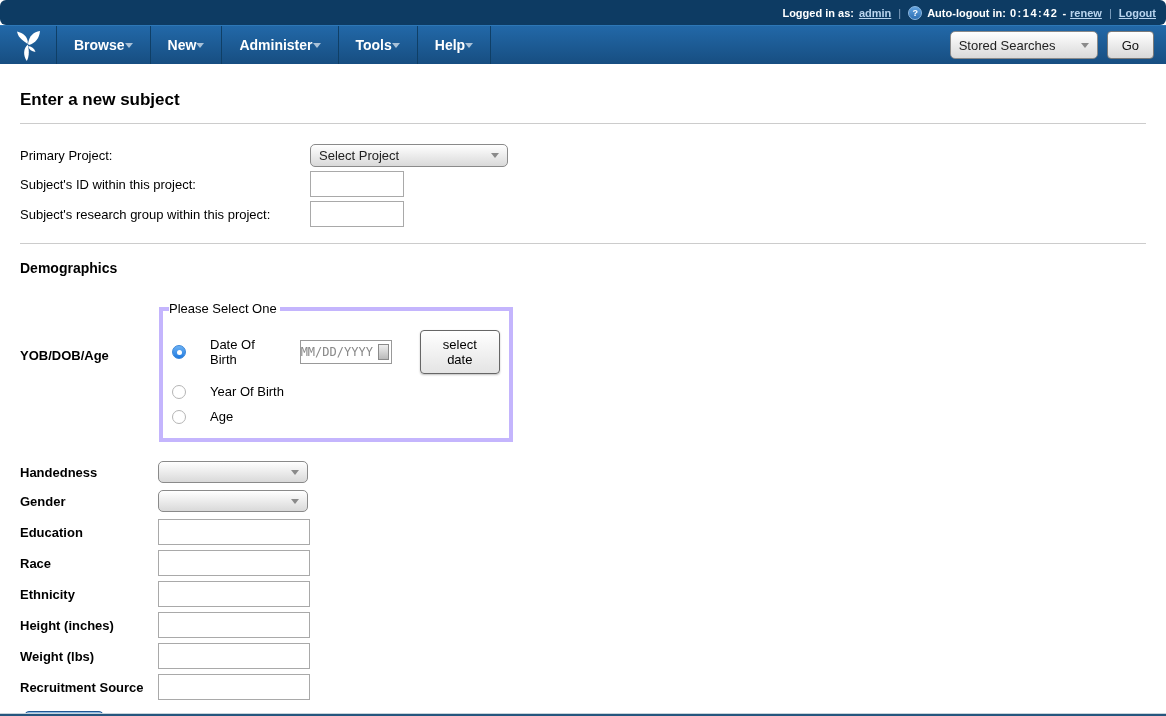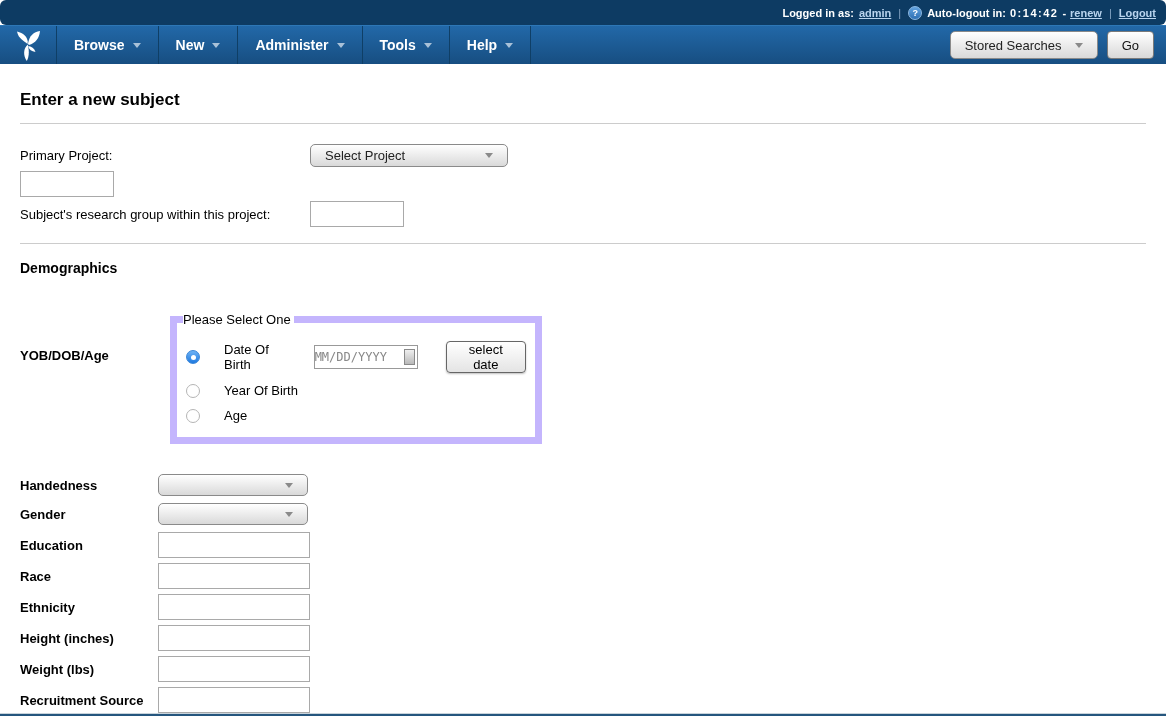--- a/index.html
+++ b/index.html
@@ -28,31 +28,31 @@
   .tb-time { letter-spacing:1.5px; margin-left:4px; }
 
   
   .navbar {
     height:39px; background:linear-gradient(#2268a8,#174e81);
     border-top:1px solid #2d77b6; display:flex; align-items:stretch;
   }
   .logo-cell { width:57px; display:flex; align-items:center; justify-content:center;
     border-right:1px solid #0f3f66; }
   .nav-item {
-    display:flex; align-items:center; gap:8px; padding:12px 17px;
+    display:flex; align-items:center; padding:12px 17px;
     color:#fff; font-weight:bold; font-size:14px;
     border-right:1px solid #0f3f66; cursor:pointer;
   }
   .caret { width:0; height:0; border-left:4px solid transparent;
     border-right:4px solid transparent; border-top:5px solid #a9c1d8; }
   .nav-right { margin-left:auto; display:flex; align-items:center; gap:9px; padding-right:12px; }
   .dropdown {
     background:linear-gradient(#ffffff,#d9d9d9); border:1px solid #8a8a8a; border-radius:5px;
     display:flex; align-items:center; justify-content:space-between;
-    padding:0 14px; font-size:13px; color:#222; cursor:pointer;
+    padding:0 8px; font-size:13px; color:#222; cursor:pointer;
   }
   .dd-caret { border-top-color:#8a8a8a; }
   .stored-searches { width:148px; height:28px; font-weight:bold; font-weight:normal; }
   .search-input { width:156px; height:26px; border:1px solid #888; border-radius:4px;
     padding:0 8px; font-size:13px; font-family:"Liberation Sans",sans-serif; color:#333; }
   .search-input::placeholder { color:#aaa; }
   .go-btn { height:28px; padding:0 14px; background:linear-gradient(#ffffff,#d8d8d8);
     border:1px solid #7a7a7a; border-radius:4px; font-size:13px; color:#111;
     font-family:"Liberation Sans",sans-serif; cursor:pointer; }
 
@@ -65,36 +65,36 @@
   .row1 { display:flex; align-items:center; margin-bottom:4px; }
   .row1 .lbl { width:290px; font-weight:normal; font-size:13px; }
   .sel-project { width:198px; height:23px; }
   .txt { border:1px solid #a9a9a9; height:26px; width:94px; padding:0 4px;
     font-size:13px; font-family:"Liberation Sans",sans-serif; }
 
   .demo-heading { font-weight:bold; font-size:14px; margin:16px 0 0; }
 
   .yob-row { display:flex; margin-top:24px; }
   .yob-label { width:138px; font-weight:bold; font-size:13px; padding-top:48px; }
-  fieldset.pso { width:306px; border:7px solid #c4b5fd; padding:4px 9px 14px; margin:12px; }
+  fieldset.pso { width:306px; border:4px solid #c4b5fd; padding:4px 9px 14px; margin:1px; }
   fieldset.pso legend { font-size:13px; padding:0 3px 0 0; margin-left:-3px; }
   .radio-row { display:flex; align-items:center; margin-top:10px; gap:24px; font-size:13px; }
   .radio { width:14px; height:14px; border-radius:50%; border:1px solid #b5b5b5;
     background:#fff; position:relative; flex:none; cursor:pointer; }
   .radio.checked { background:linear-gradient(#6db2f5,#1f7ae0); border-color:#3a86d8; }
   .radio.checked::after { content:""; position:absolute; width:5px; height:5px;
     border-radius:50%; background:#fff; left:3.5px; top:3.5px; }
   .dob-label { width:82px; }
   .date-wrap { position:relative; display:inline-block; }
-  .date-input { width:104px; height:24px; border:1px solid #999; padding:0 0;
+  .date-input { width:92px; height:24px; border:1px solid #999; padding:0 0;
     font-family:"DejaVu Sans Mono",monospace; font-size:12px; color:#555; }
   .date-input::placeholder { color:#888; }
   .date-spinner { position:absolute; right:3px; top:4px; width:11px; height:16px;
     background:linear-gradient(#efefef,#b9b9b9); border:1px solid #8a8a8a; }
-  .select-date-btn { height:32px; padding:0 14px; margin-left:4px;
+  .select-date-btn { height:44px; padding:0 14px; margin-left:4px;
     background:linear-gradient(#ffffff,#e4e4e4); border:1px solid #666; border-radius:4px;
     font-size:13px; font-family:"Liberation Sans",sans-serif; cursor:pointer;
     box-shadow:0 1px 2px rgba(0,0,0,0.25); }
 
   .fields-block { margin-top:18px; }
   .demo-row { display:flex; align-items:center; margin-bottom:5px; }
   .demo-row.sel-row { margin-bottom:7px; }
   .demo-row .lbl { width:138px; font-weight:bold; font-size:13px; }
   .demo-select { width:150px; height:22px; }
   .demo-input { width:152px; height:26px; border:1px solid #a9a9a9; padding:0 4px;
@@ -168,20 +168,21 @@
 
   <div class="section1">
     <div class="row1">
       <span class="lbl">Primary Project:</span>
       <div class="dropdown sel-project">
         <span>Select Project</span>
         <span class="caret dd-caret"></span>
       </div>
     </div>
     <div class="row1">
+      <span class="lbl">Subject's ID within this project:</span>
       <input class="txt" style="">
     </div>
     <div class="row1">
       <span class="lbl">Subject's research group within this project:</span>
       <input class="txt" style="">
     </div>
   </div>
 
   <hr class="rule">
 

